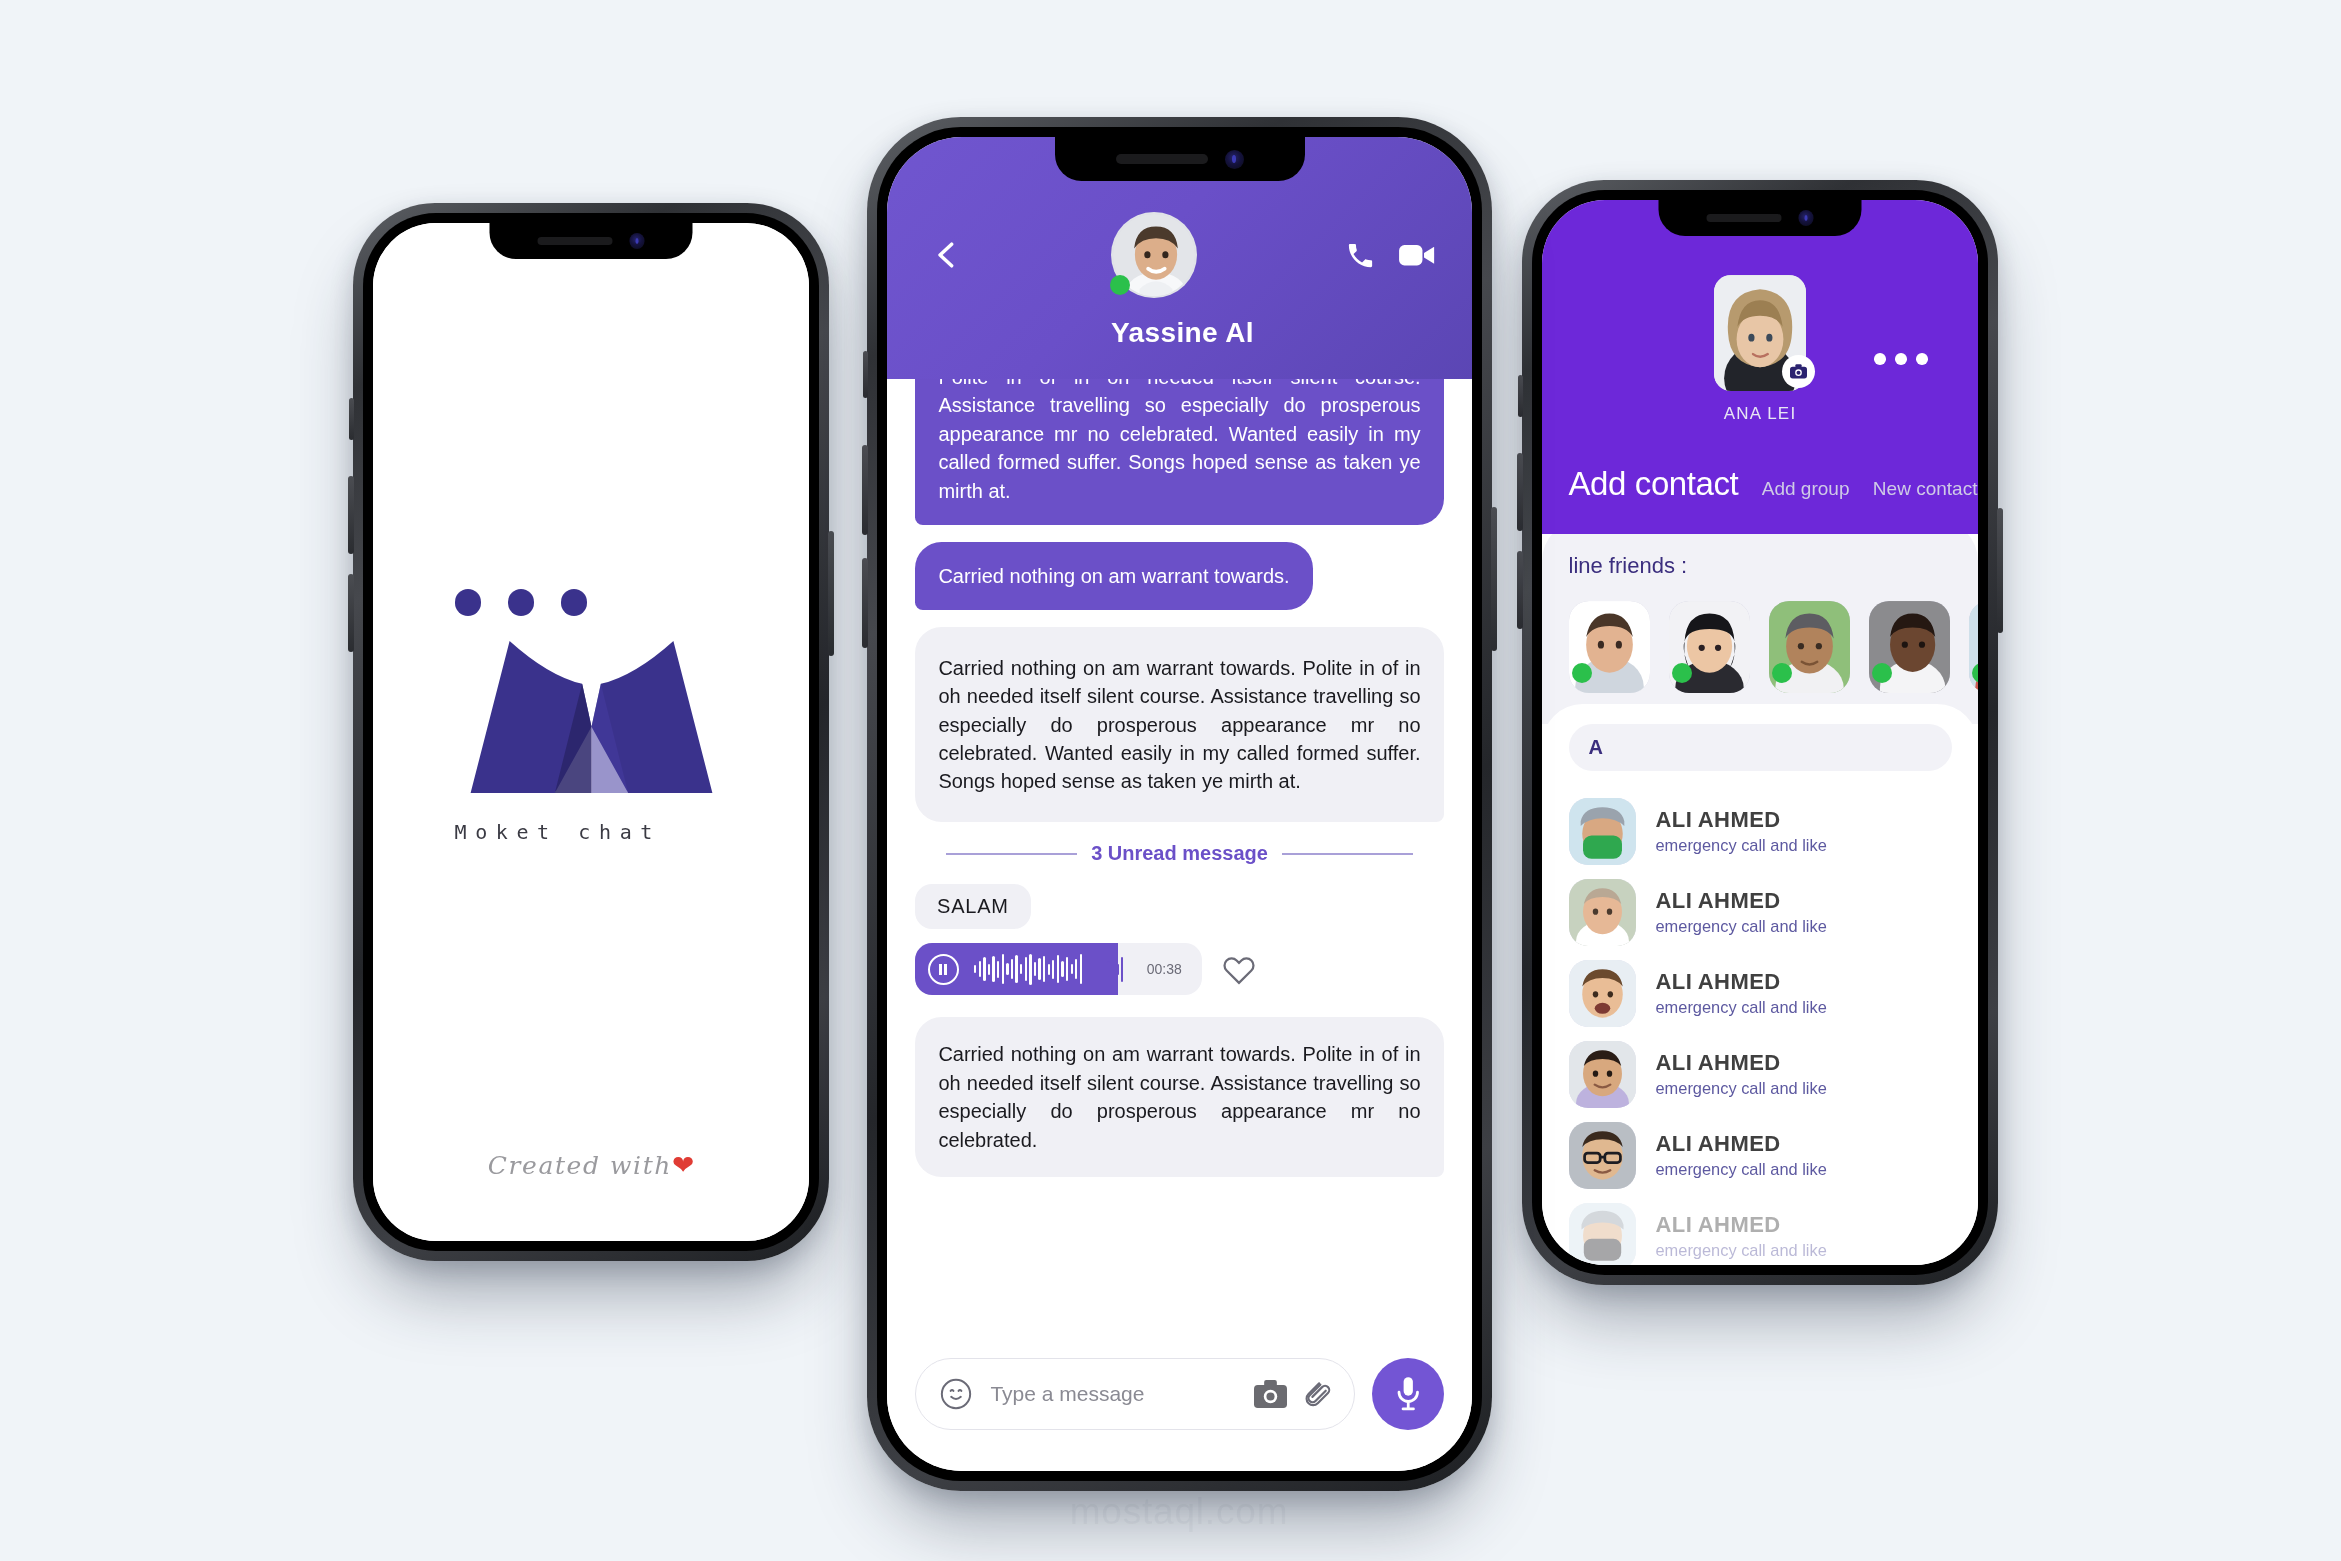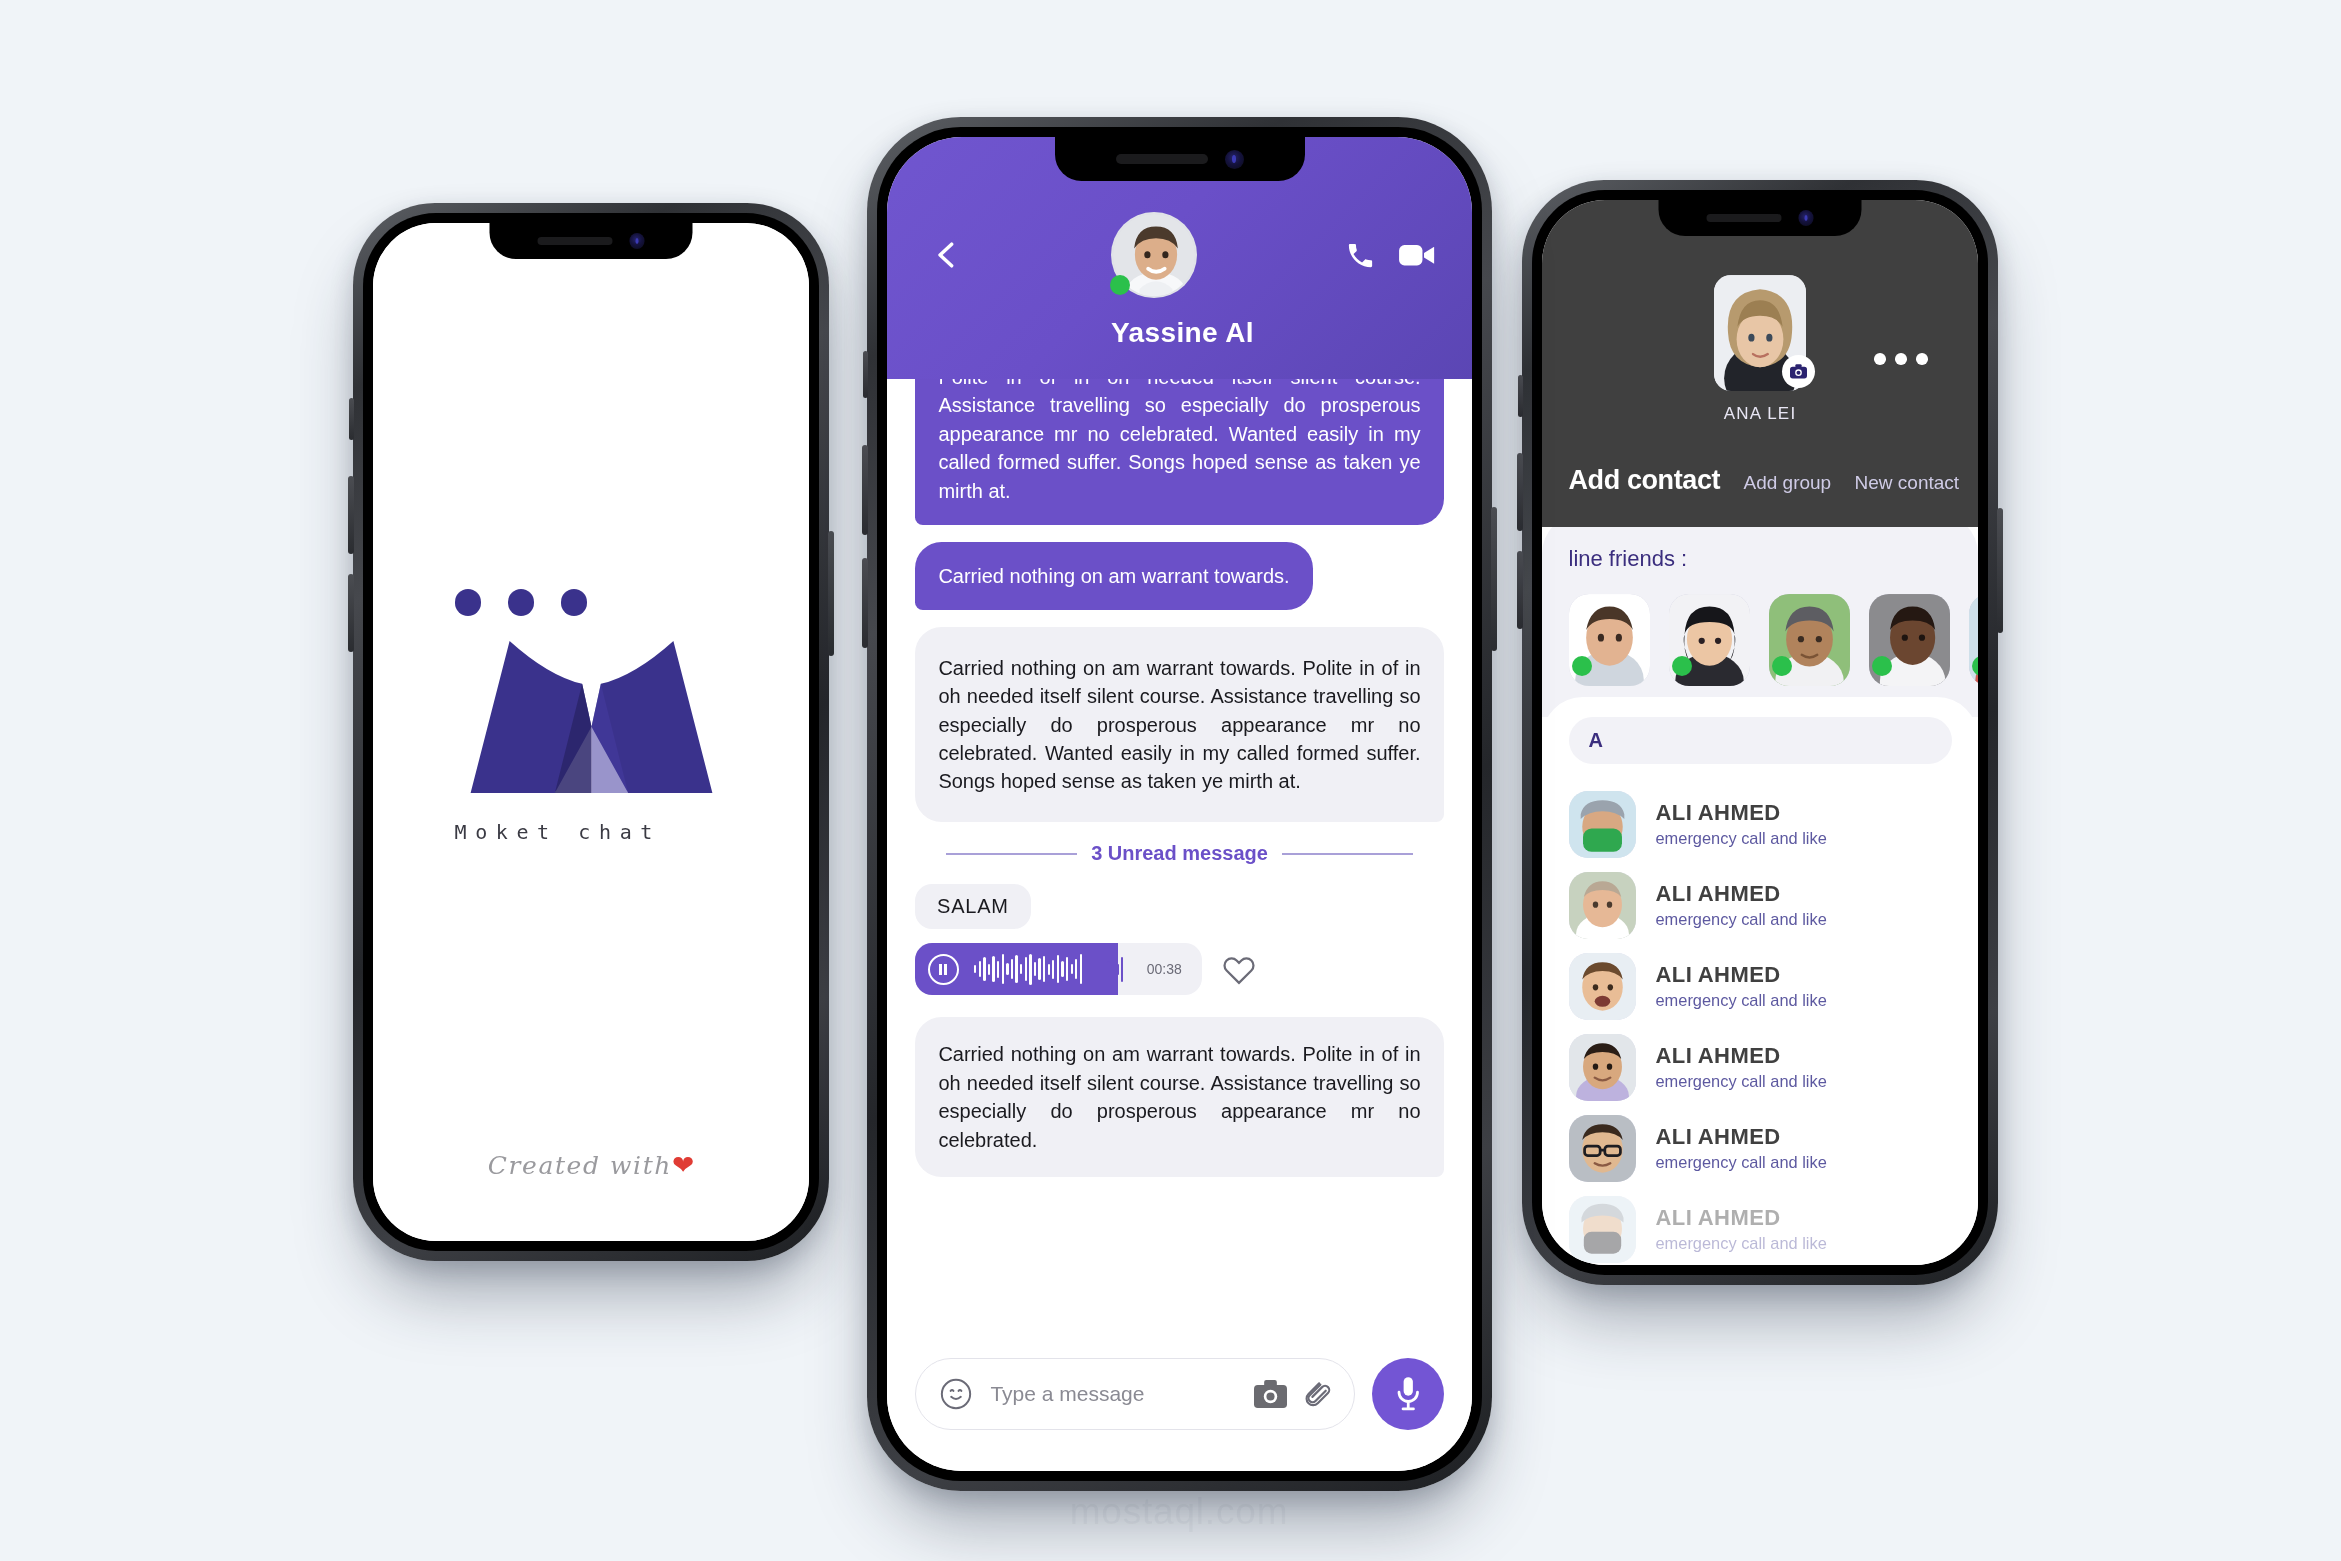--- a/index.html
+++ b/index.html
@@ -93,21 +93,21 @@
     font-size:25px;
     letter-spacing:1.6px;
     color:#9a9a9e;
   }
   .heart-red { color:#E03C34; font-size:26.5px; line-height:1; }
 
   
   #phone-right { left:1522px; top:180px; width:476px; height:1105px; }
   .contacts-screen { width:100%; height:100%; background:#fff; display:flex; flex-direction:column; }
   .rp-header {
-    background:#404040;
+    background:#6d28d9;
     padding:75px 0 0 0;
     position:relative;
     flex:0 0 auto;
   }
   .rp-avatar-block { display:flex; flex-direction:column; align-items:center; }
   .rp-avatar {
     width:92px; height:116px; border-radius:17px;
     overflow:hidden; position:relative;
     background:#d9dce2;
   }
@@ -120,21 +120,21 @@
   .rp-dots {
     position:absolute; right:50px; top:153px;
     display:flex; gap:9.4px;
   }
   .rp-dots i { width:11.7px; height:11.7px; border-radius:50%; background:#fff; display:block; }
   .rp-tabs {
     display:flex; align-items:baseline; gap:23.4px;
     padding:41px 0 31px 26.5px;
     white-space:nowrap; overflow:hidden;
   }
-  .rp-tab-active { color:#fff; font-size:27px; font-weight:bold; letter-spacing:-0.4px; }
+  .rp-tab-active { color:#fff; font-size:33px; font-weight:normal; letter-spacing:-0.4px; }
   .rp-tab { color:#CFCBE6; font-size:19px; }
   .rp-friends {
     background:#F2F2F7;
     border-top-left-radius:41px;
     border-top-right-radius:41px;
     padding:33px 0 31px 26.5px;
     margin-top:-14px;
     flex:0 0 auto;
   }
   .rp-friends-title { color:#3B2E7E; font-size:22px; margin-bottom:22px; }

